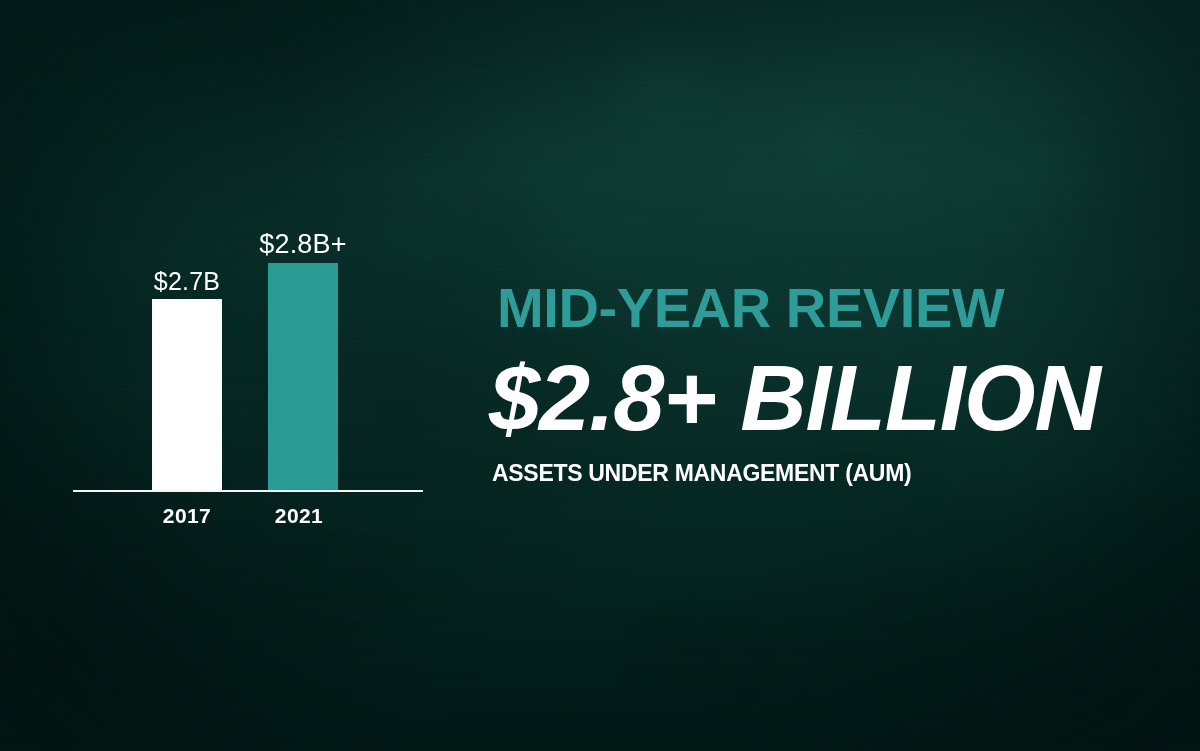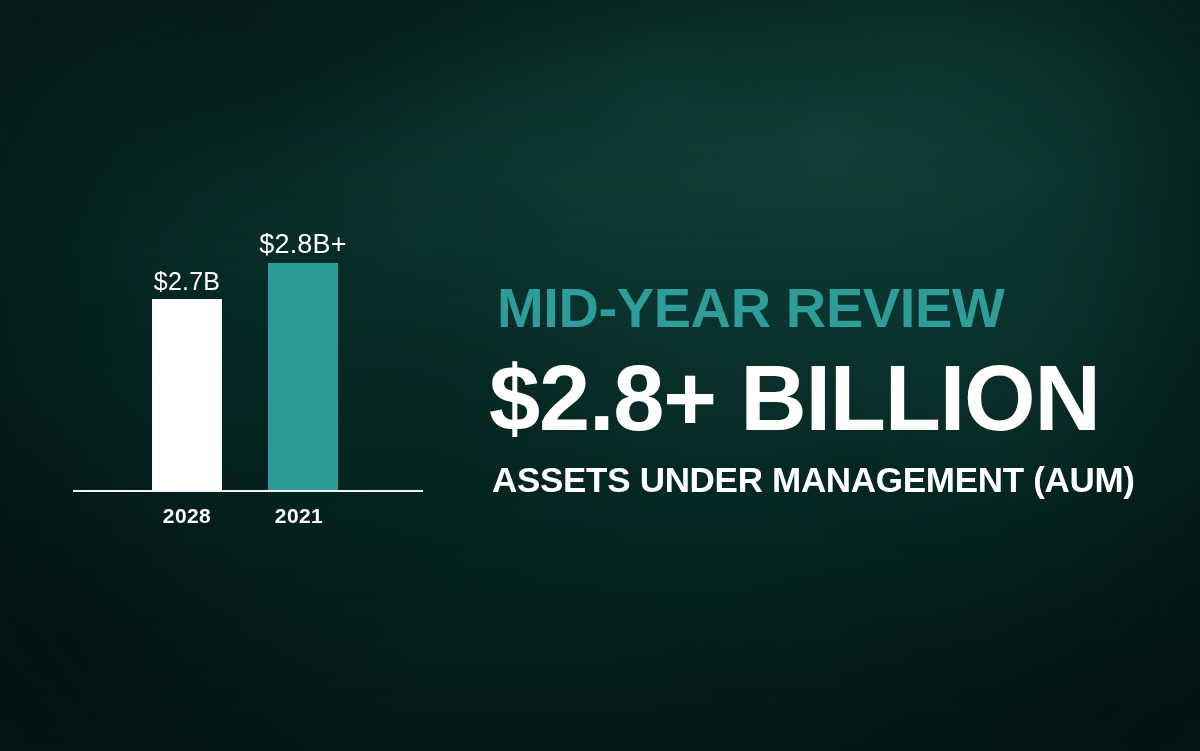--- a/index.html
+++ b/index.html
@@ -155,24 +155,25 @@
     transform-origin: left center;
   }
   .headline {
     color: #ffffff;
     font-size: 92px;
     font-weight: 600;
     letter-spacing: -1.2px;
     line-height: 1.0;
     white-space: nowrap;
     margin: 16px 0 0 0;
+    font-style: italic;
   }
   .subline {
     color: #ffffff;
-    font-size: 35px;
+    font-size: 23px;
     font-weight: 700;
     letter-spacing: -0.3px;
     line-height: 1.0;
     white-space: nowrap;
     margin: 18px 0 0 3px;
   }
 </style>
 </head>
 <body>
 
@@ -191,21 +192,21 @@
       <div class="bar-value value-2020">$2.7B</div>
 
       <div class="bar bar-2020"></div>
 
       <div class="bar-value value-2021">$2.8B+</div>
 
       <div class="bar bar-2021"></div>
 
       <div class="axis-line"></div>
 
-      <div class="tick-label tick-2020">2028</div>
+      <div class="tick-label tick-2020">2017</div>
 
       <div class="tick-label tick-2021">2021</div>
 
     </div>
   </div>
 
   <div id="copy">
     <div class="eyebrow">MID-YEAR REVIEW</div>
     <div class="headline">$2.8+ BILLION</div>
     <div class="subline">ASSETS UNDER MANAGEMENT (AUM)</div>

